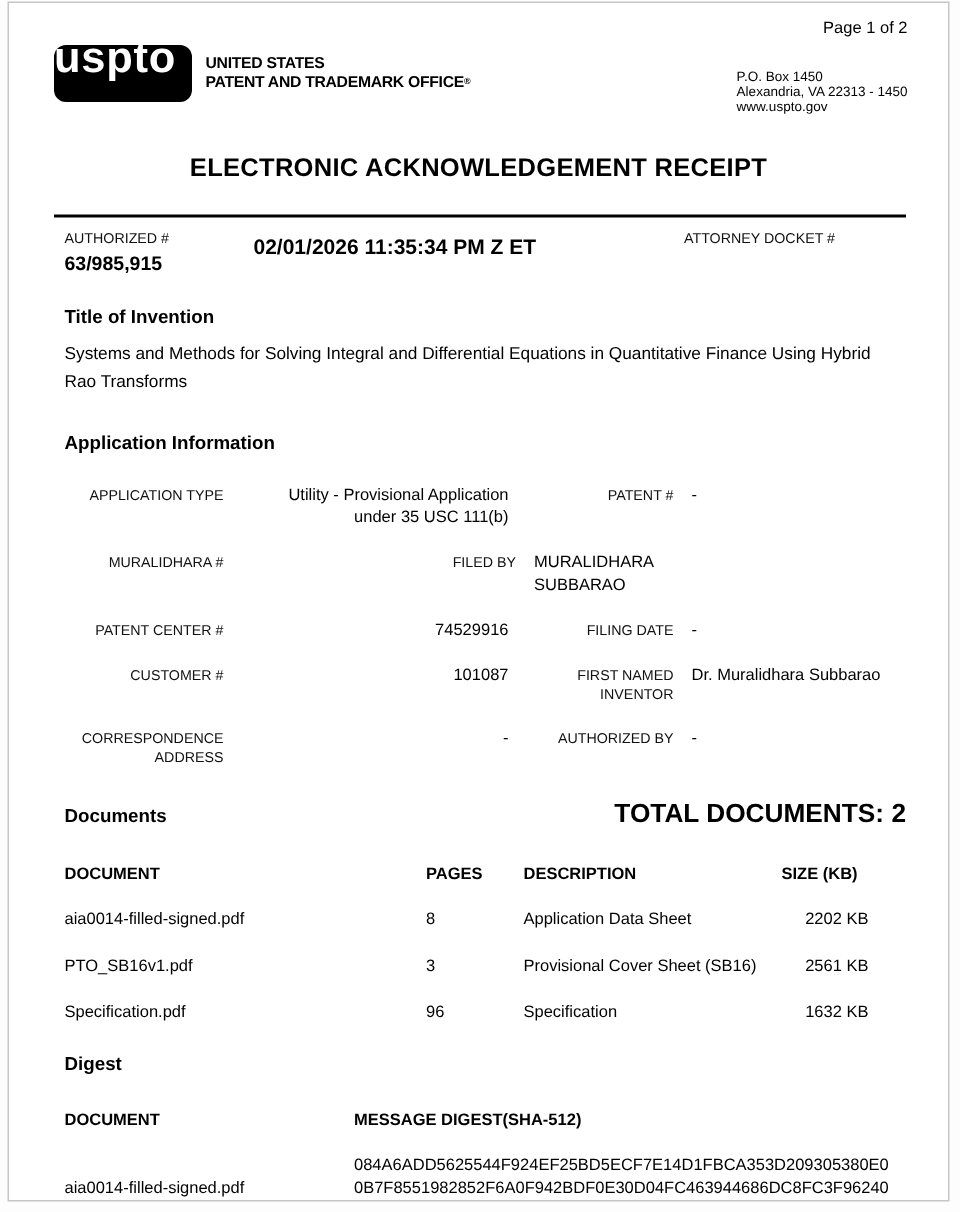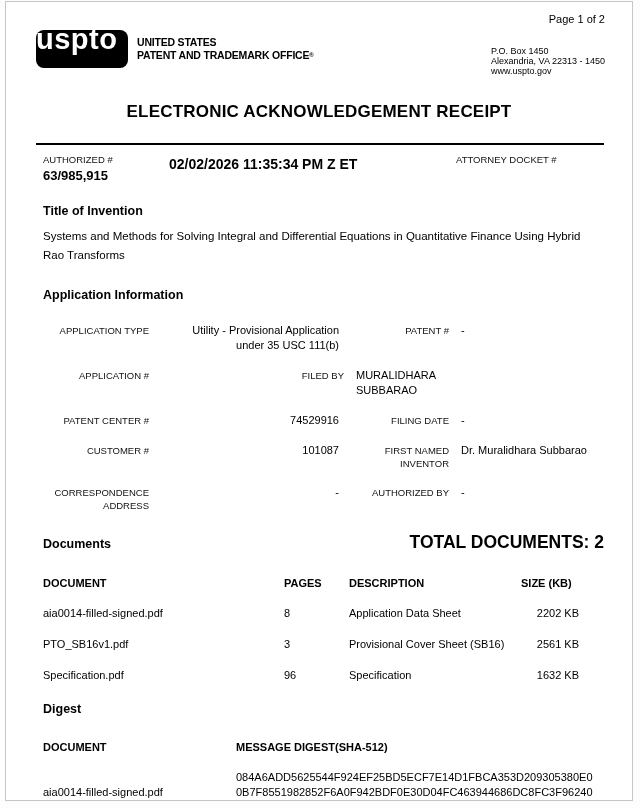--- a/index.html
+++ b/index.html
@@ -77,42 +77,42 @@
   <div class="doc-title">ELECTRONIC ACKNOWLEDGEMENT RECEIPT</div>
 
   <hr class="rule">
 
   <div class="receipt-row">
     <div>
       <div class="field-label">AUTHORIZED #</div>
       <div class="value-app">63/985,915</div>
     </div>
     <div>
-      <div class="value-date">02/02/2026 11:35:34 PM Z ET</div>
+      <div class="value-date">02/01/2026 11:35:34 PM Z ET</div>
     </div>
     <div>
       <div class="field-label">ATTORNEY DOCKET #</div>
       <div class="value-app"></div>
     </div>
   </div>
 
   <div class="section-heading h-invention">Title of Invention</div>
   <div class="invention-text">Systems and Methods for Solving Integral and Differential Equations in Quantitative Finance Using Hybrid Rao Transforms</div>
 
   <div class="section-heading h-appinfo">Application Information</div>
 
   <div class="info-grid">
     <div class="info-row">
       <div class="info-label">APPLICATION TYPE</div>
       <div class="info-value-left">Utility - Provisional Application under 35 USC 111(b)</div>
       <div class="info-label">PATENT #</div>
       <div class="info-value-right">-</div>
     </div>
     <div class="info-row">
-      <div class="info-label">APPLICATION #</div>
+      <div class="info-label">MURALIDHARA #</div>
       <div class="info-label">FILED BY</div>
       <div class="info-value-right">MURALIDHARA SUBBARAO</div>
     </div>
     <div class="info-row">
       <div class="info-label">PATENT CENTER #</div>
       <div class="info-value-left">74529916</div>
       <div class="info-label">FILING DATE</div>
       <div class="info-value-right">-</div>
     </div>
     <div class="info-row">

